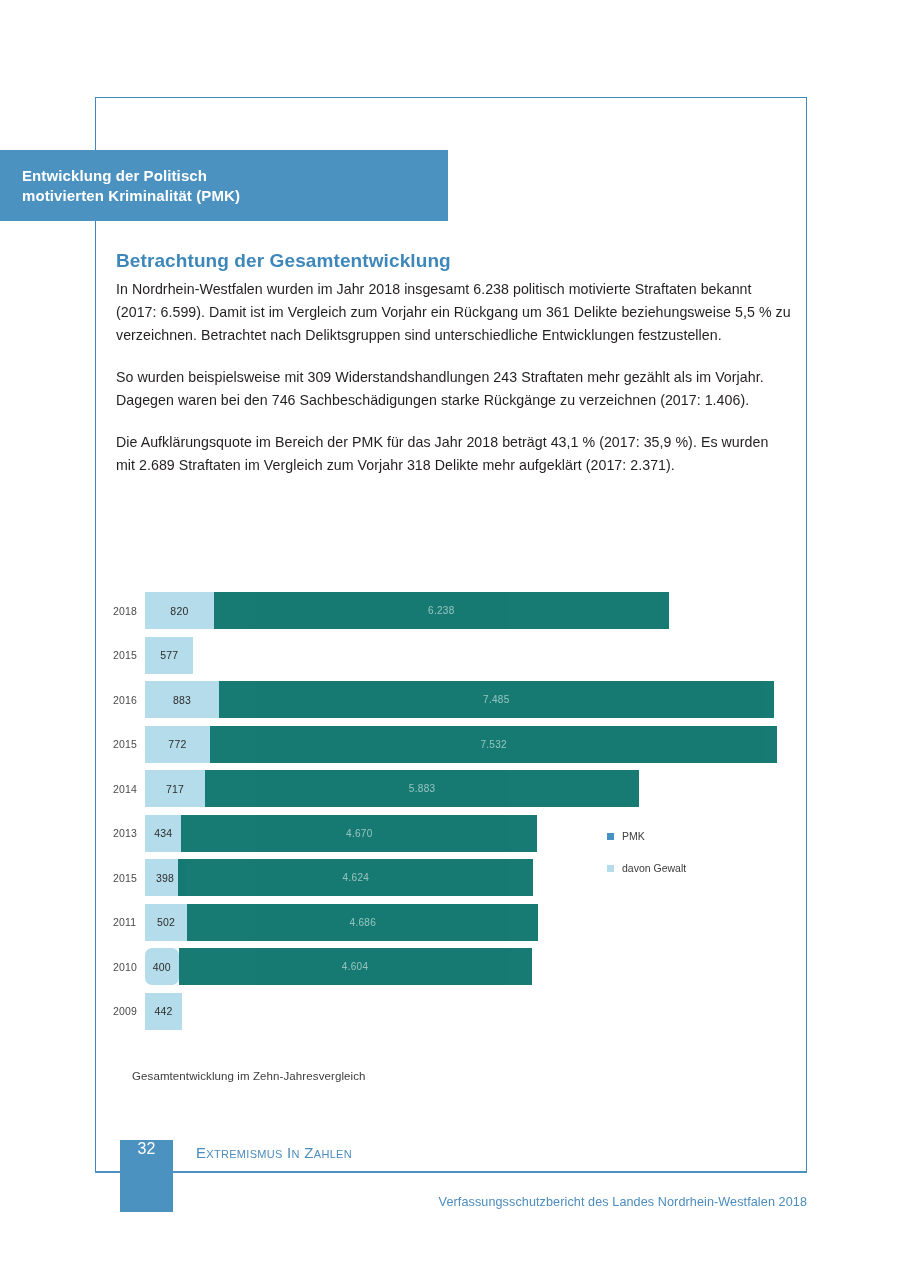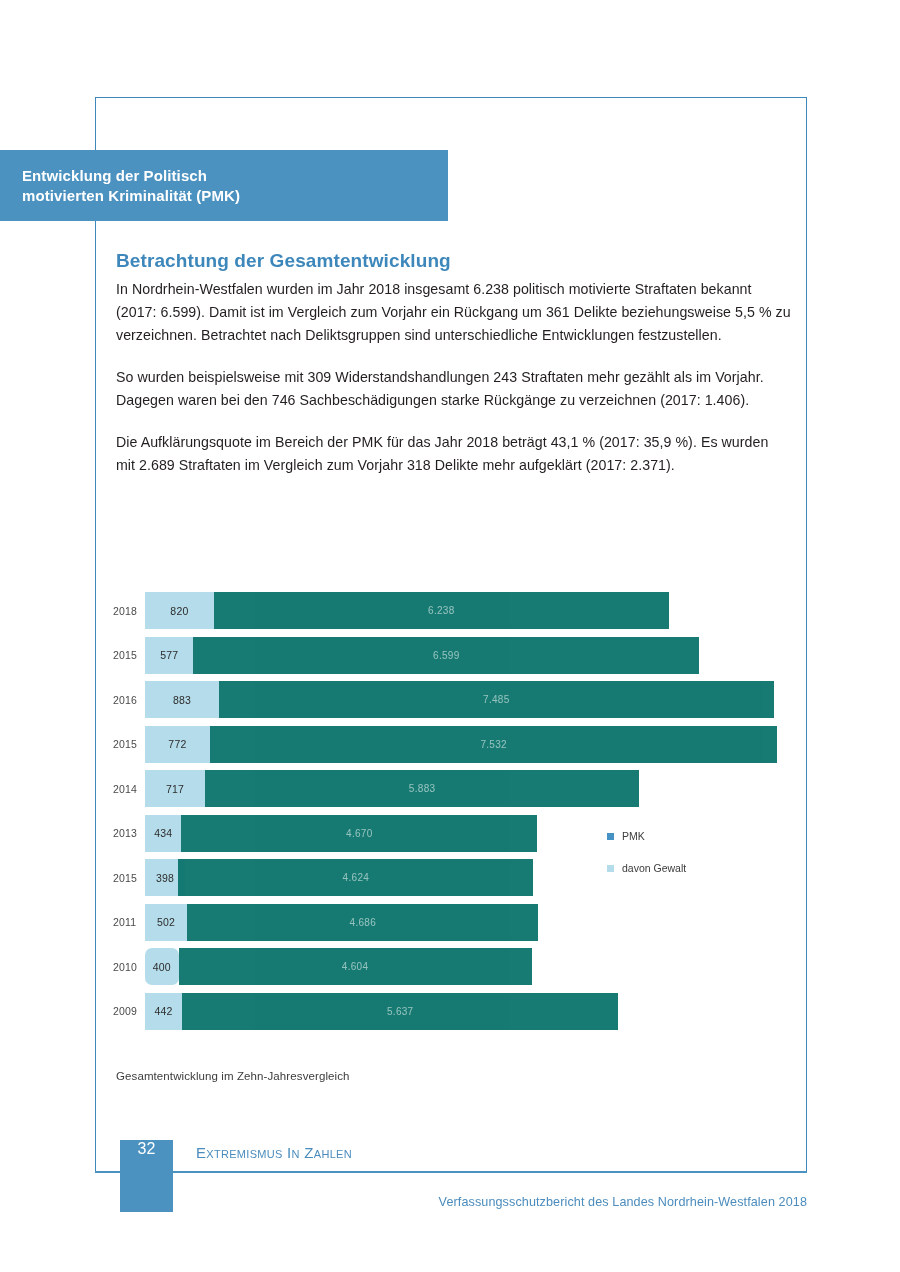--- a/index.html
+++ b/index.html
@@ -66,21 +66,21 @@
   .legend{
     position:absolute;left:494px;top:238px;font-size:10.5px;color:#3c3c3c;
   }
   .legend-item{display:flex;align-items:center;margin-bottom:20px;}
   .legend-sw{
     width:7px;height:7px;margin-right:8px;display:inline-block;flex:0 0 7px;
   }
   .sw-pmk{background:#4593c4;}
   .sw-gew{background:#b5dcea;}
   .caption{
-    position:absolute;left:116px;top:1070px;font-size:11.5px;color:#3c3c3c;
+    position:absolute;left:132px;top:1070px;font-size:11.5px;color:#3c3c3c;
     letter-spacing:.1px;
   }
 
   
   .foot-rule{
     position:absolute;left:95px;top:1171px;width:712px;height:2px;
     background:#4b92c0;
   }
   .pagebox{
     position:absolute;left:120px;top:1140px;width:53px;height:72px;
@@ -122,23 +122,20 @@
           <div class="seg seg-gewalt" style="width: 68.859px;">820</div>
           <div class="seg seg-pmk" style="left: 68.859px; width: 454.973px;">
             <span>6.238</span>
           </div>
         </div>
       </div>
       <div class="chart-row">
         <div class="yr">2015</div>
         <div class="bars">
           <div class="seg seg-gewalt" style="width: 48.4532px;">577</div>
-          <div class="seg seg-pmk" style="left: 48.4532px; width: 505.694px;">
-            <span>6.599</span>
-          </div>
         </div>
       </div>
       <div class="chart-row">
         <div class="yr">2016</div>
         <div class="bars">
           <div class="seg seg-gewalt" style="width: 74.1494px;">883</div>
           <div class="seg seg-pmk" style="left: 74.1494px; width: 554.399px;">
             <span>7.485</span>
           </div>
         </div>
@@ -194,23 +191,20 @@
           <div class="seg seg-gewalt" style="width: 33.5897px; border-radius: 7px;">400</div>
           <div class="seg seg-pmk" style="left: 33.5897px; width: 353.028px;">
             <span>4.604</span>
           </div>
         </div>
       </div>
       <div class="chart-row">
         <div class="yr">2009</div>
         <div class="bars">
           <div class="seg seg-gewalt" style="width: 37.1167px;">442</div>
-          <div class="seg seg-pmk" style="left: 37.1167px; width: 436.247px;">
-            <span>5.637</span>
-          </div>
         </div>
       </div>
     </div>
   <div class="legend">
     <div class="legend-item">
       <span class="legend-sw sw-pmk"></span>
       <span>PMK</span>
     </div>
     <div class="legend-item">
       <span class="legend-sw sw-gew"></span>

